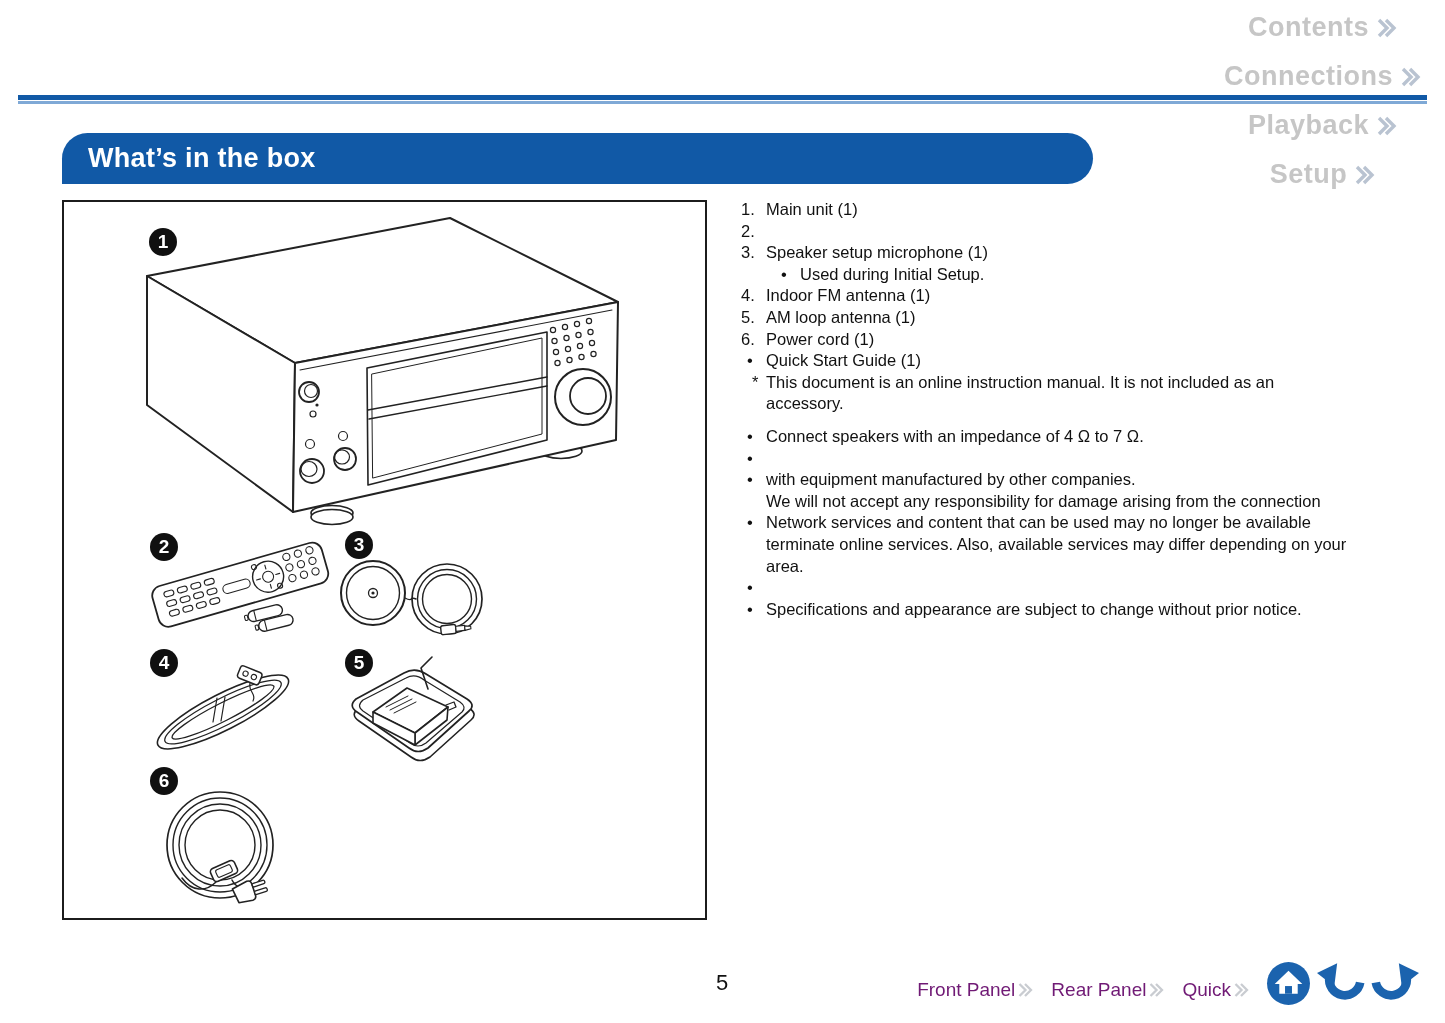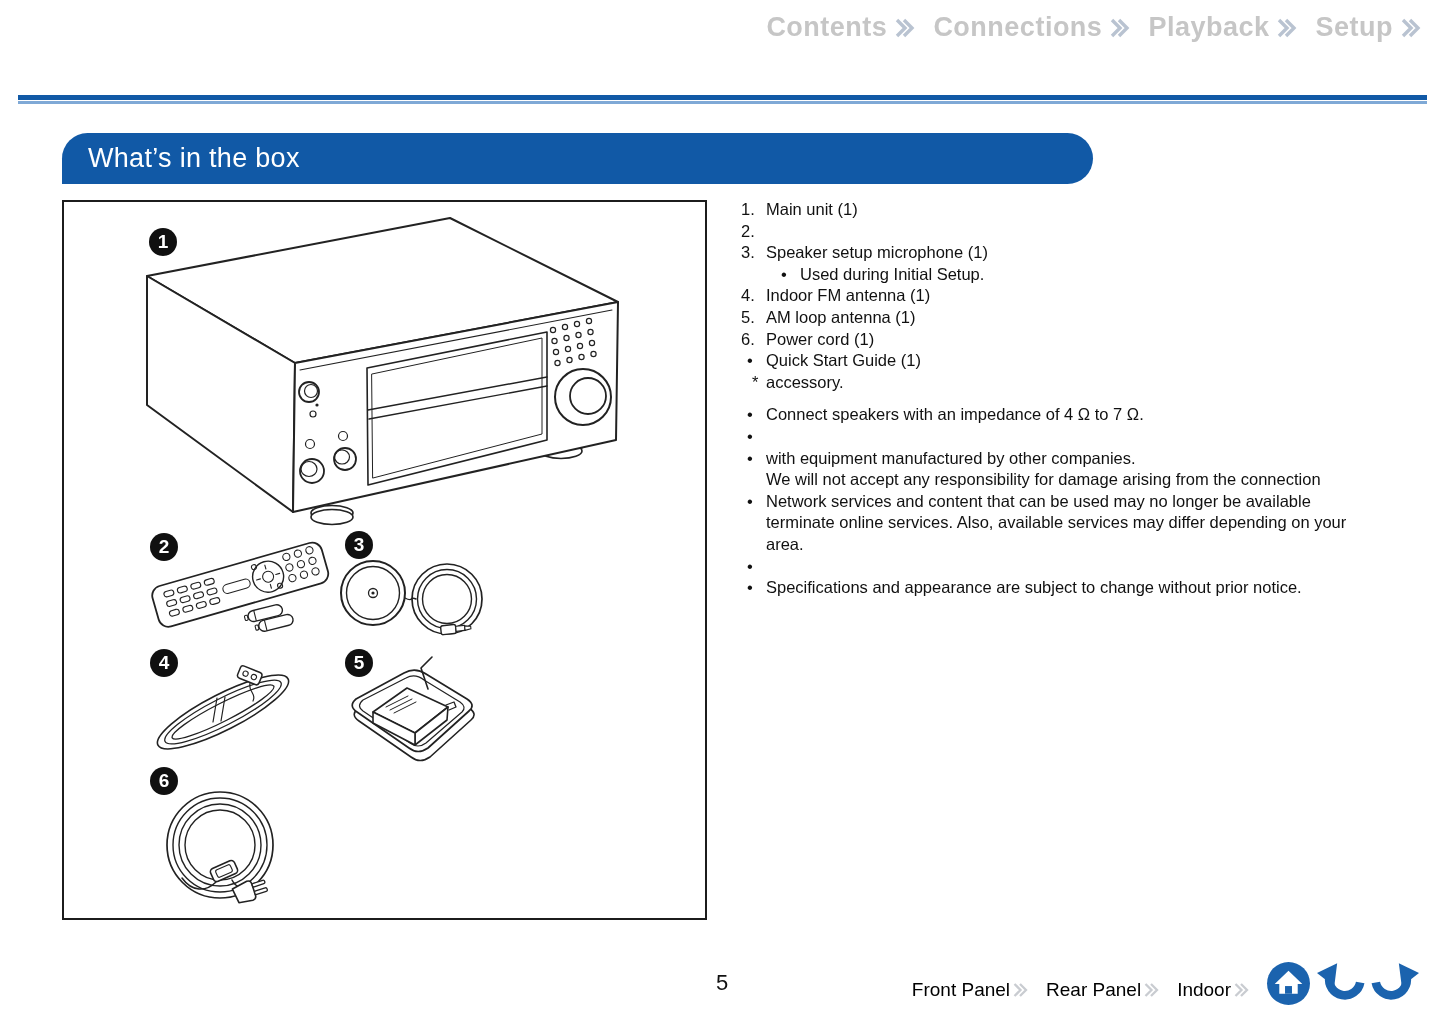--- a/index.html
+++ b/index.html
@@ -1,31 +1,31 @@
 <!DOCTYPE html>
 <html><head>
 <meta charset="utf-8">
 <style>
   html,body{margin:0;padding:0;background:#ffffff;}
   .page{position:relative;width:1445px;height:1023px;background:#fff;overflow:hidden;
         font-family:"Liberation Sans","DejaVu Sans",sans-serif;color:#1a1a1a;}
 
   
-  .topnav{position:absolute;top:12px;right:24px;display:flex;align-items:center;gap:18px;}
+  .topnav{position:absolute;top:12px;right:24px;display:flex;align-items:center;gap:18px;flex-direction:column;}
   .topnav .navitem{display:flex;align-items:center;gap:7px;cursor:default;}
   .topnav .navlabel{font-size:27px;font-weight:bold;color:#c6c6c6;letter-spacing:.5px;}
 
   
   .rule-dark{position:absolute;left:18px;top:95px;width:1409px;height:5px;background:#1159a6;}
   .rule-light{position:absolute;left:18px;top:101px;width:1409px;height:3px;background:#7fa9d6;}
 
   
   .heading-bar{position:absolute;left:62px;top:133px;width:1031px;height:51px;background:#1159a6;
                border-radius:26px 26px 26px 0;display:flex;align-items:center;}
-  .heading-bar span{color:#fff;font-weight:normal;font-size:27px;padding-left:26px;letter-spacing:.3px;}
+  .heading-bar span{color:#fff;font-weight:bold;font-size:27px;padding-left:26px;letter-spacing:.3px;}
 
   
   .illu-box{position:absolute;left:62px;top:200px;width:641px;height:716px;border:2px solid #1c1c1c;background:#fff;}
   .illu-box svg{position:absolute;left:0;top:0;}
   .badge{position:absolute;width:28px;height:28px;border-radius:50%;background:#101010;color:#fff;
          display:flex;align-items:center;justify-content:center;font-weight:bold;font-size:19px;
          font-family:"Liberation Sans",sans-serif;}
 
   
   .right-col{position:absolute;left:741px;top:199px;width:688px;font-size:16.5px;line-height:21.6px;color:#111;}
@@ -35,21 +35,21 @@
   .mk-b{flex:0 0 19px;}
   .row-b{display:flex;padding-left:6px;}
   .row-ast{display:flex;padding-left:11px;}
   .mk-ast{flex:0 0 14px;}
   .notes{margin-top:11px;}
 
   
   .page-num{position:absolute;left:700px;top:970px;width:44px;text-align:center;font-size:22px;color:#111;}
   .footer-links{position:absolute;top:979px;right:195px;display:flex;align-items:center;gap:17px;}
   .footer-links .flink{display:flex;align-items:center;gap:2px;cursor:default;}
-  .footer-links .flabel{font-size:19px;color:#000000;}
+  .footer-links .flabel{font-size:19px;color:#701a75;}
   .footer-icons{position:absolute;top:961px;right:26px;display:flex;align-items:center;gap:6px;}
   .footer-icons svg{display:block;cursor:pointer;}
 </style>
 </head>
 <body>
 
 <div class="page">
 
   <div class="topnav">
     <div class="navitem">
@@ -290,20 +290,21 @@
         <span class="li-num">6.</span>
         <span>Power cord (1)</span>
       </div>
     <div class="row-b">
         <span class="mk-b">•</span>
         <span>Quick Start Guide (1)</span>
       </div>
     <div class="row-ast">
         <span class="mk-ast">*</span>
         <div>
+          <div>This document is an online instruction manual. It is not included as an</div>
           <div>accessory.</div>
         </div>
       </div>
 
     <div class="notes">
       <div class="row-b">
           <span class="mk-b">•</span>
           <div>
             <div>Connect speakers with an impedance of 4 Ω to 7 Ω.</div>
           </div>
@@ -349,21 +350,21 @@
         </svg>
     </div>
     <div class="flink">
       <span class="flabel">Rear Panel</span>
       <svg width="17" height="18" viewBox="0 0 17 18">
           <path d="M2.5 3 L8.5 9 L2.5 15" stroke="#c9ccd1" stroke-width="2.3" fill="none"></path>
           <path d="M8 3 L14 9 L8 15" stroke="#c9ccd1" stroke-width="2.3" fill="none"></path>
         </svg>
     </div>
     <div class="flink">
-      <span class="flabel">Indoor</span>
+      <span class="flabel">Quick</span>
       <svg width="17" height="18" viewBox="0 0 17 18">
           <path d="M2.5 3 L8.5 9 L2.5 15" stroke="#c9ccd1" stroke-width="2.3" fill="none"></path>
           <path d="M8 3 L14 9 L8 15" stroke="#c9ccd1" stroke-width="2.3" fill="none"></path>
         </svg>
     </div>
   </div>
 
   <div class="footer-icons">
     <svg width="45" height="45" viewBox="0 0 44 44">
       <circle cx="22" cy="22" r="21" fill="#1b63ae"></circle>

